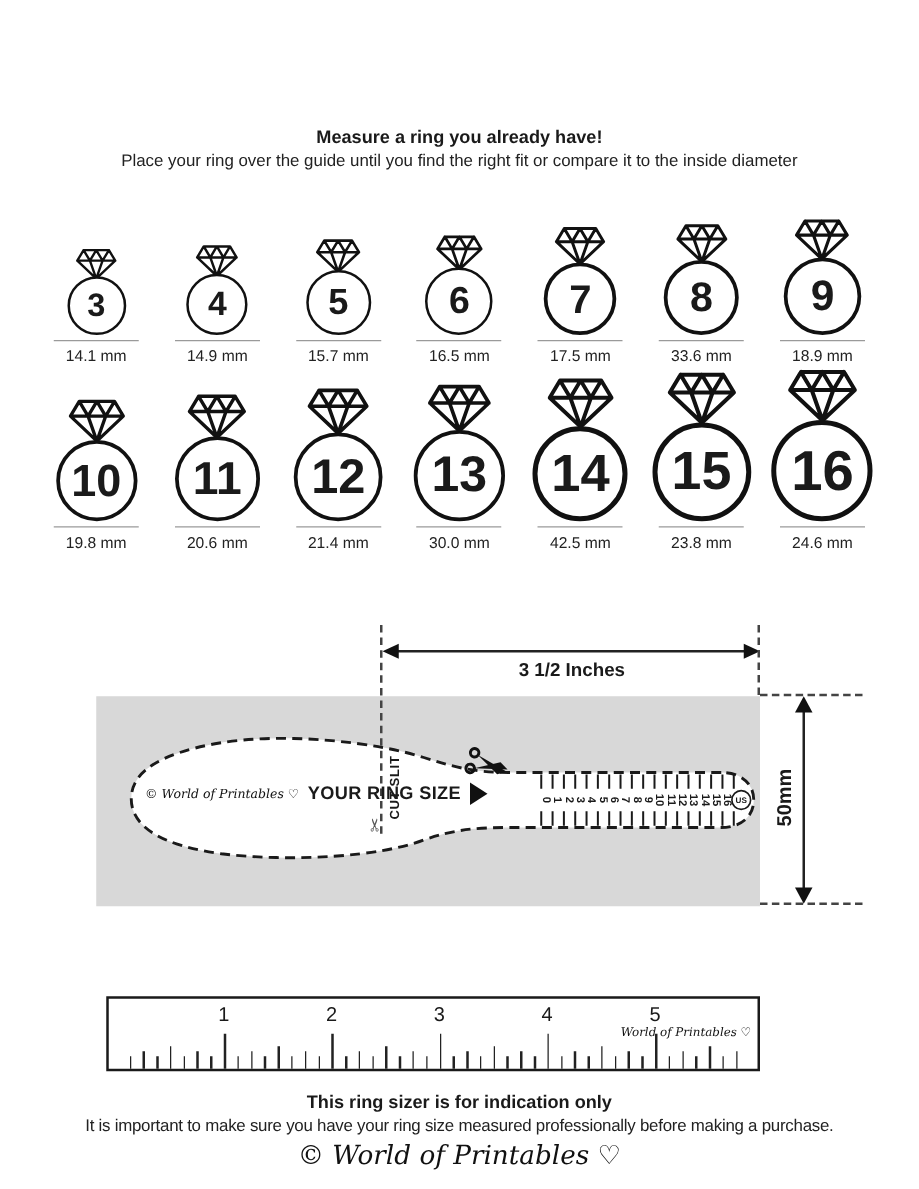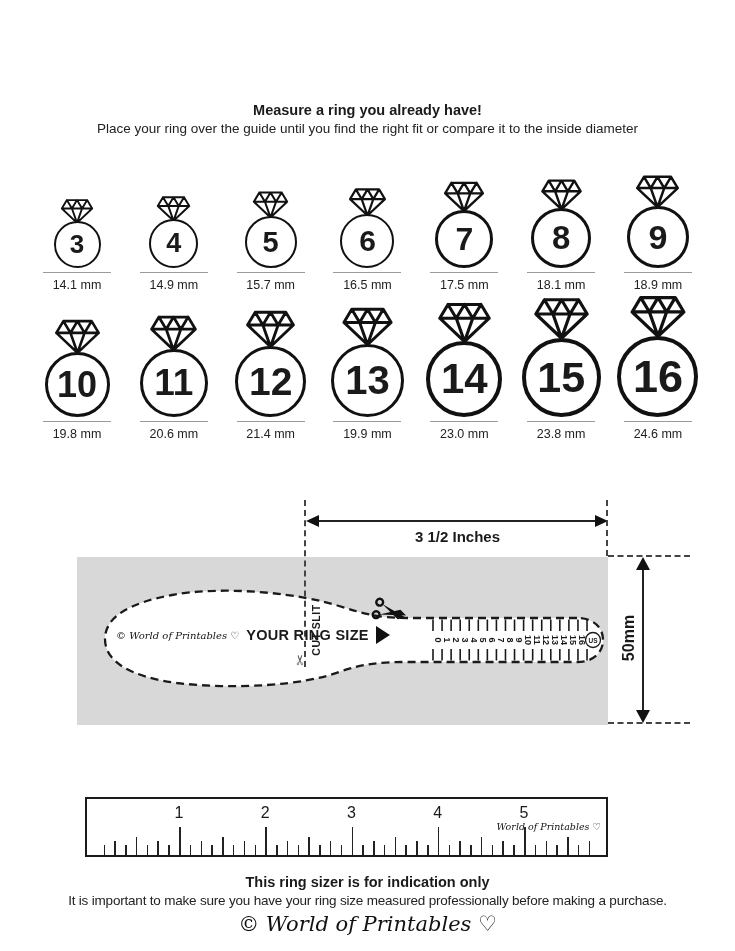--- a/index.html
+++ b/index.html
@@ -121,21 +121,21 @@
         <div class="ring-circle" style="width: 58px; height: 58px; border: 3px solid rgb(17, 17, 17); font-size: 32px;">7</div>
         <div class="ring-underline" style="width: 68px;"></div>
         <div class="ring-mm">17.5 mm</div>
       </div>
       <div class="ring-cell">
         <svg viewBox="0 0 80 64" width="43" height="34" style="margin-bottom:-4px">
           <path d="M16,5 L64,5 L76,25 L40,59 L4,25 Z M4,25 L76,25 M16,5 L28,25 L40,5 L52,25 L64,5 M28,25 L40,59 M52,25 L40,59" fill="none" stroke="#111" stroke-width="4.5" stroke-linejoin="round" stroke-linecap="round"></path>
         </svg>
         <div class="ring-circle" style="width: 60px; height: 60px; border: 3.1px solid rgb(17, 17, 17); font-size: 33px;">8</div>
         <div class="ring-underline" style="width: 68px;"></div>
-        <div class="ring-mm">18.1 mm</div>
+        <div class="ring-mm">33.6 mm</div>
       </div>
       <div class="ring-cell">
         <svg viewBox="0 0 80 64" width="45" height="36" style="margin-bottom:-4px">
           <path d="M16,5 L64,5 L76,25 L40,59 L4,25 Z M4,25 L76,25 M16,5 L28,25 L40,5 L52,25 L64,5 M28,25 L40,59 M52,25 L40,59" fill="none" stroke="#111" stroke-width="4.5" stroke-linejoin="round" stroke-linecap="round"></path>
         </svg>
         <div class="ring-circle" style="width: 62px; height: 62px; border: 3.2px solid rgb(17, 17, 17); font-size: 34px;">9</div>
         <div class="ring-underline" style="width: 68px;"></div>
         <div class="ring-mm">18.9 mm</div>
       </div>
     </div>
@@ -163,29 +163,29 @@
         <div class="ring-circle" style="width: 71px; height: 71px; border: 3.7px solid rgb(17, 17, 17); font-size: 39px;">12</div>
         <div class="ring-underline" style="width: 68px;"></div>
         <div class="ring-mm">21.4 mm</div>
       </div>
       <div class="ring-cell">
         <svg viewBox="0 0 80 64" width="53" height="42" style="margin-bottom:-4px">
           <path d="M16,5 L64,5 L76,25 L40,59 L4,25 Z M4,25 L76,25 M16,5 L28,25 L40,5 L52,25 L64,5 M28,25 L40,59 M52,25 L40,59" fill="none" stroke="#111" stroke-width="4.5" stroke-linejoin="round" stroke-linecap="round"></path>
         </svg>
         <div class="ring-circle" style="width: 73px; height: 73px; border: 3.8px solid rgb(17, 17, 17); font-size: 40px;">13</div>
         <div class="ring-underline" style="width: 68px;"></div>
-        <div class="ring-mm">19.9 mm</div>
+        <div class="ring-mm">30.0 mm</div>
       </div>
       <div class="ring-cell">
         <svg viewBox="0 0 80 64" width="55" height="44" style="margin-bottom:-4px">
           <path d="M16,5 L64,5 L76,25 L40,59 L4,25 Z M4,25 L76,25 M16,5 L28,25 L40,5 L52,25 L64,5 M28,25 L40,59 M52,25 L40,59" fill="none" stroke="#111" stroke-width="4.5" stroke-linejoin="round" stroke-linecap="round"></path>
         </svg>
         <div class="ring-circle" style="width: 76px; height: 76px; border: 4px solid rgb(17, 17, 17); font-size: 42px;">14</div>
         <div class="ring-underline" style="width: 68px;"></div>
-        <div class="ring-mm">23.0 mm</div>
+        <div class="ring-mm">42.5 mm</div>
       </div>
       <div class="ring-cell">
         <svg viewBox="0 0 80 64" width="57" height="46" style="margin-bottom:-4px">
           <path d="M16,5 L64,5 L76,25 L40,59 L4,25 Z M4,25 L76,25 M16,5 L28,25 L40,5 L52,25 L64,5 M28,25 L40,59 M52,25 L40,59" fill="none" stroke="#111" stroke-width="4.5" stroke-linejoin="round" stroke-linecap="round"></path>
         </svg>
         <div class="ring-circle" style="width: 79px; height: 79px; border: 4.1px solid rgb(17, 17, 17); font-size: 43px;">15</div>
         <div class="ring-underline" style="width: 68px;"></div>
         <div class="ring-mm">23.8 mm</div>
       </div>
       <div class="ring-cell">

